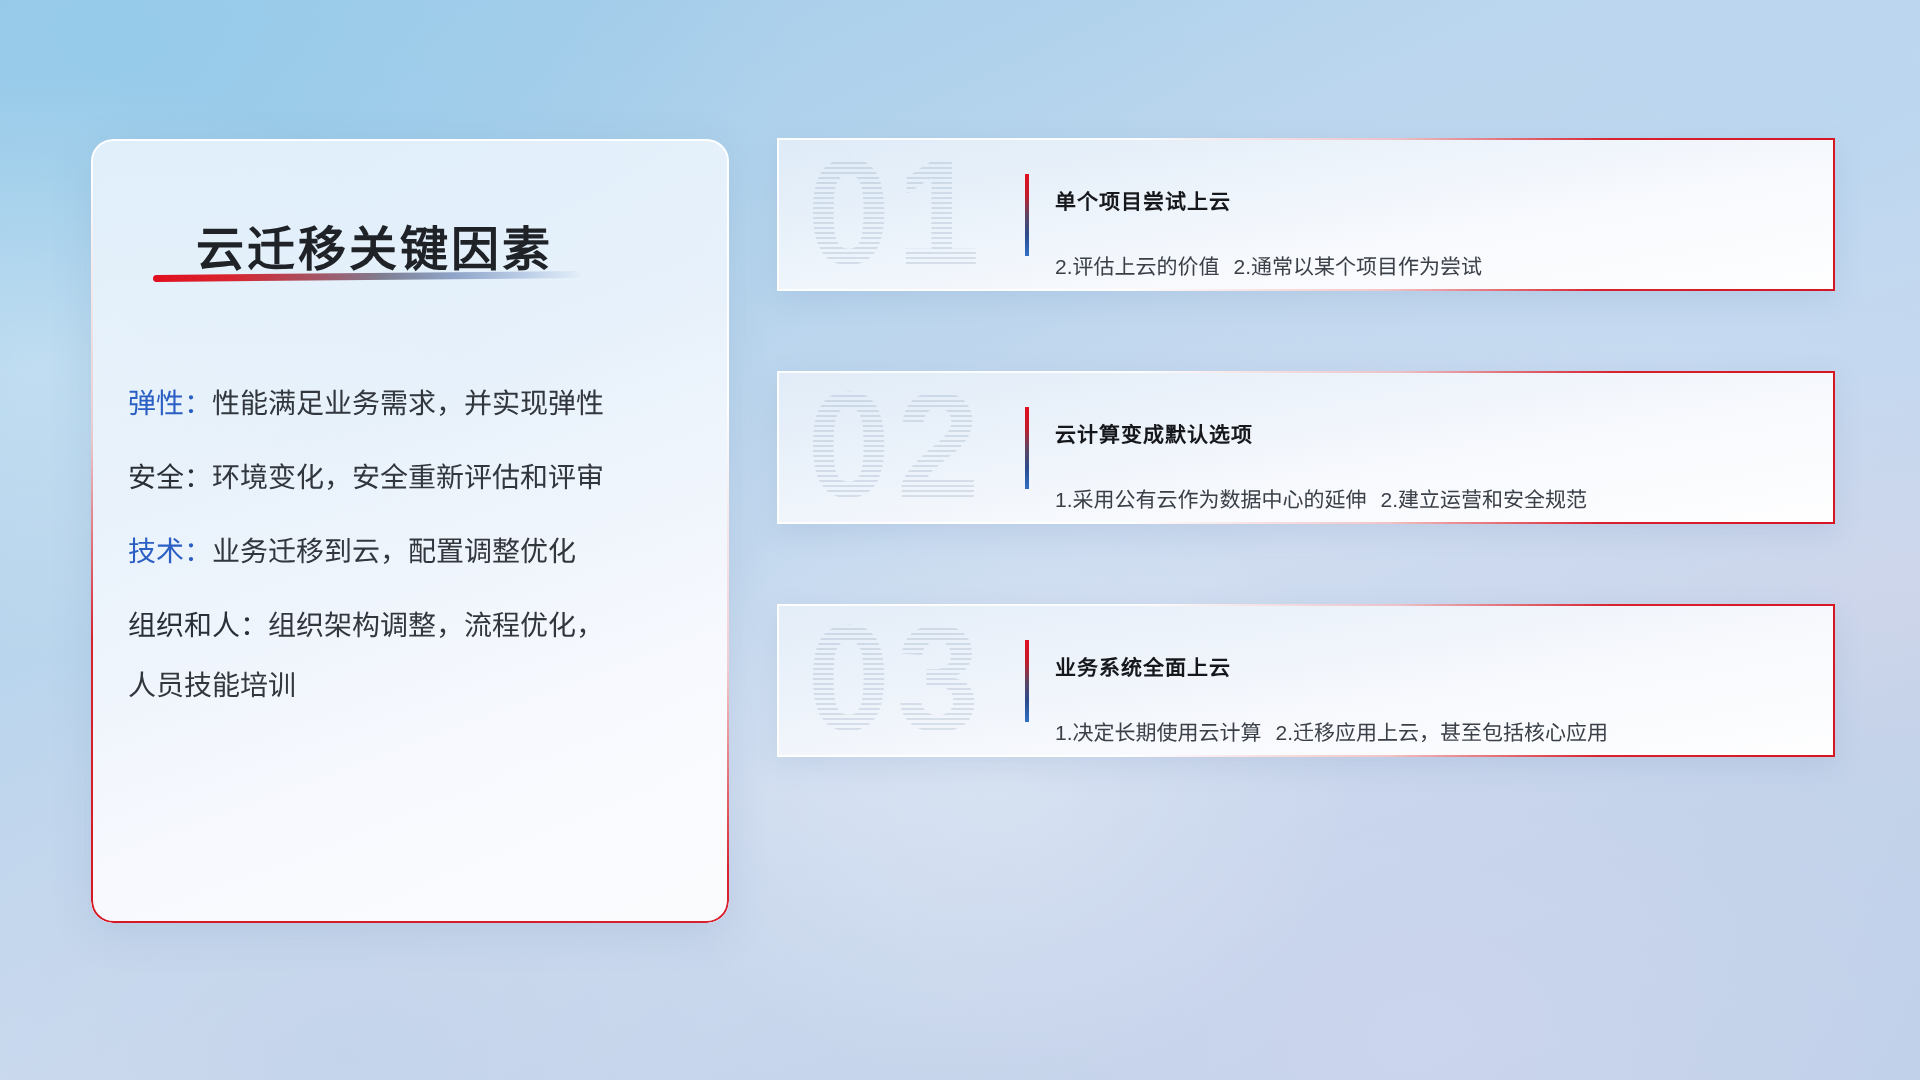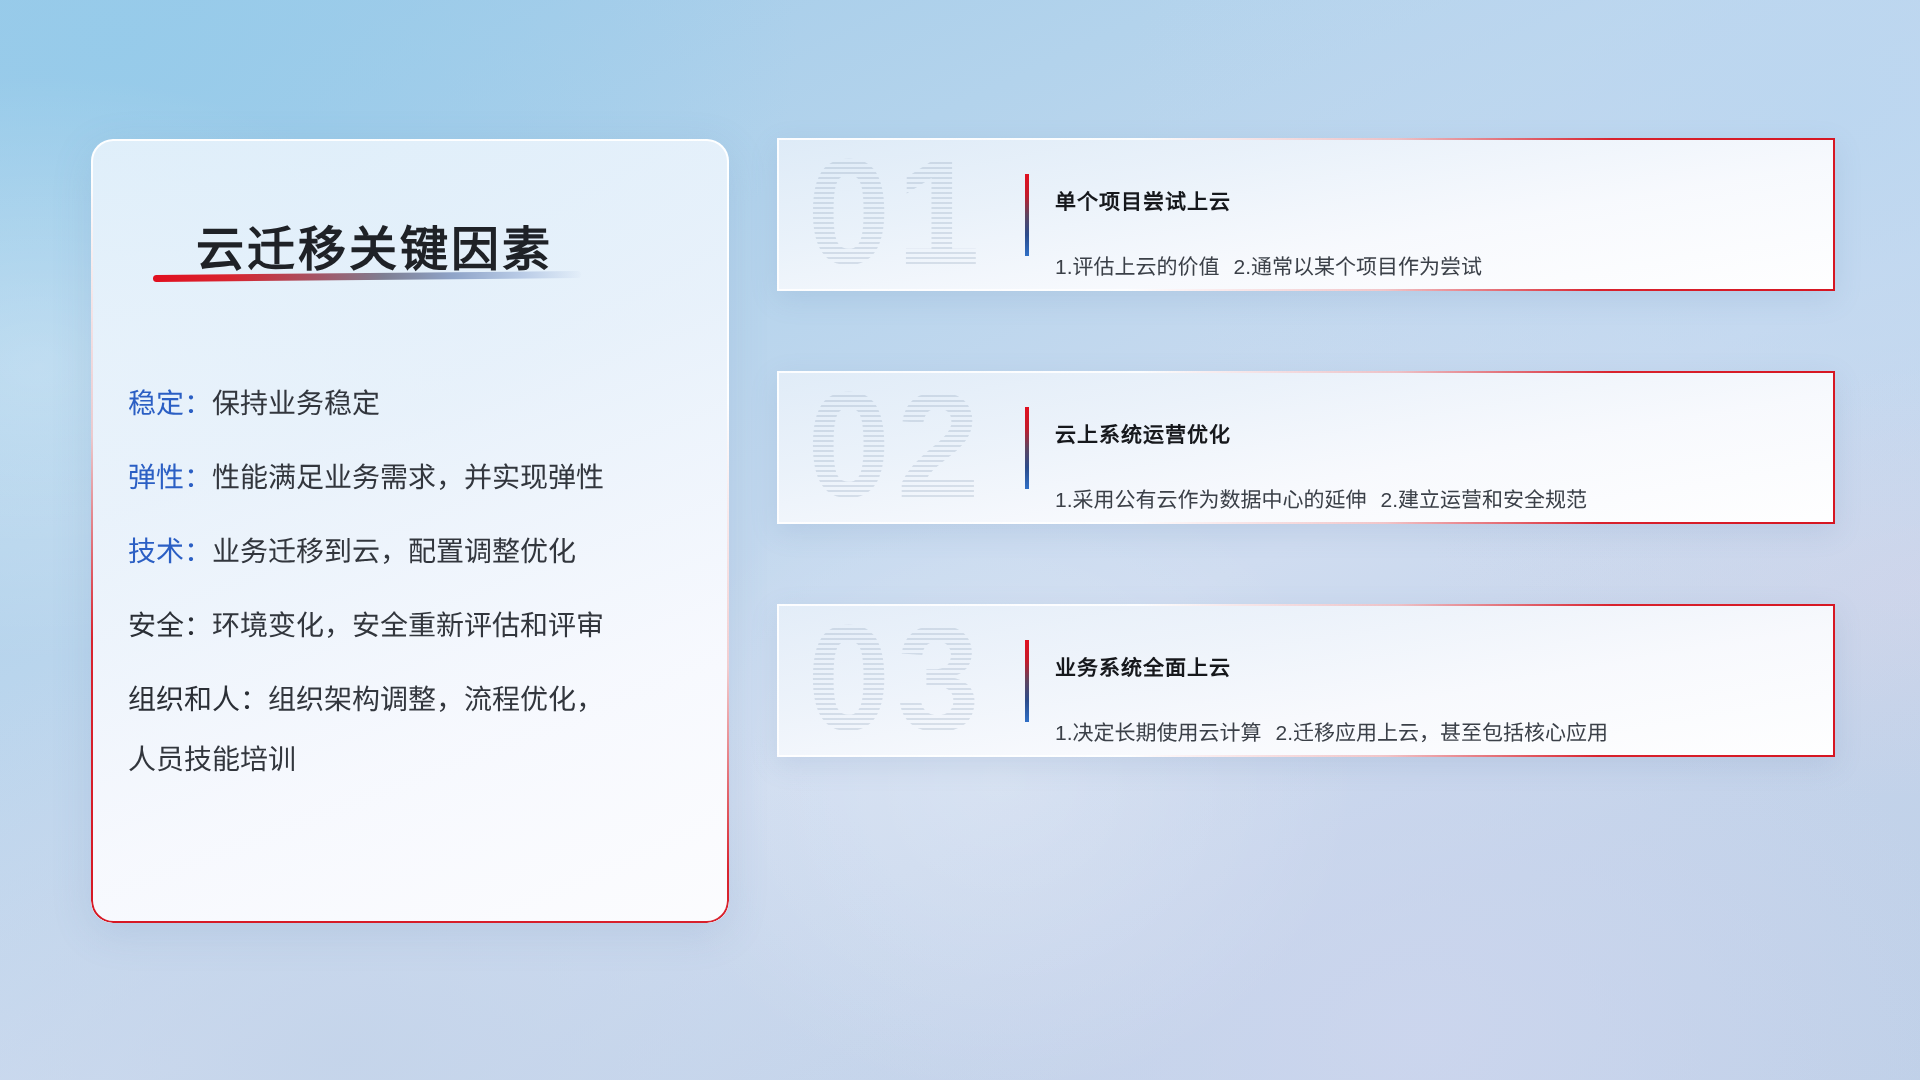--- a/index.html
+++ b/index.html
@@ -216,60 +216,57 @@
 <section id="left-panel">
   <div id="left-panel-border"></div>
 </section>
 
 <h1 id="panel-title">云迁移关键因素</h1>
 
 <div id="panel-title-rule"></div>
 
 <div id="factor-list">
 
-  <div class="factor-row">
-    <span class="factor-label">稳定：</span><span class="factor-text">保持业务稳定</span>
-  </div>
 
   <div class="factor-row">
     <span class="factor-label">弹性：</span><span class="factor-text">性能满足业务需求，并实现弹性</span>
   </div>
 
   <div class="factor-row">
+    <span class="factor-label plain">安全：</span><span class="factor-text">环境变化，安全重新评估和评审</span>
+  </div>
+
+  <div class="factor-row">
     <span class="factor-label">技术：</span><span class="factor-text">业务迁移到云，配置调整优化</span>
-  </div>
-
-  <div class="factor-row">
-    <span class="factor-label plain">安全：</span><span class="factor-text">环境变化，安全重新评估和评审</span>
   </div>
 
   <div class="factor-row wrap">
     <span class="factor-label plain">组织和人：</span><span class="factor-text">组织架构调整，流程优化，</span>
   </div>
   <div class="factor-cont">人员技能培训</div>
 
 </div>
 
 <section id="steps">
 
   <article class="step-card">
     <div class="step-card-border"></div>
     <div class="step-watermark">01</div>
     <div class="step-accent"></div>
     <h2 class="step-title">单个项目尝试上云</h2>
     <p class="step-sub">
-      <span>1.评估上云的价值</span><span class="gap"></span><span>2.通常以某个项目作为尝试</span>
+      <span>2.评估上云的价值</span><span class="gap"></span><span>2.通常以某个项目作为尝试</span>
     </p>
   </article>
 
   <article class="step-card">
     <div class="step-card-border"></div>
     <div class="step-watermark">02</div>
     <div class="step-accent"></div>
-    <h2 class="step-title">云上系统运营优化</h2>
+    <h2 class="step-title">云计算变成默认选项</h2>
     <p class="step-sub">
       <span>1.采用公有云作为数据中心的延伸</span><span class="gap"></span><span>2.建立运营和安全规范</span>
     </p>
   </article>
 
   <article class="step-card">
     <div class="step-card-border"></div>
     <div class="step-watermark">03</div>
     <div class="step-accent"></div>
     <h2 class="step-title">业务系统全面上云</h2>

